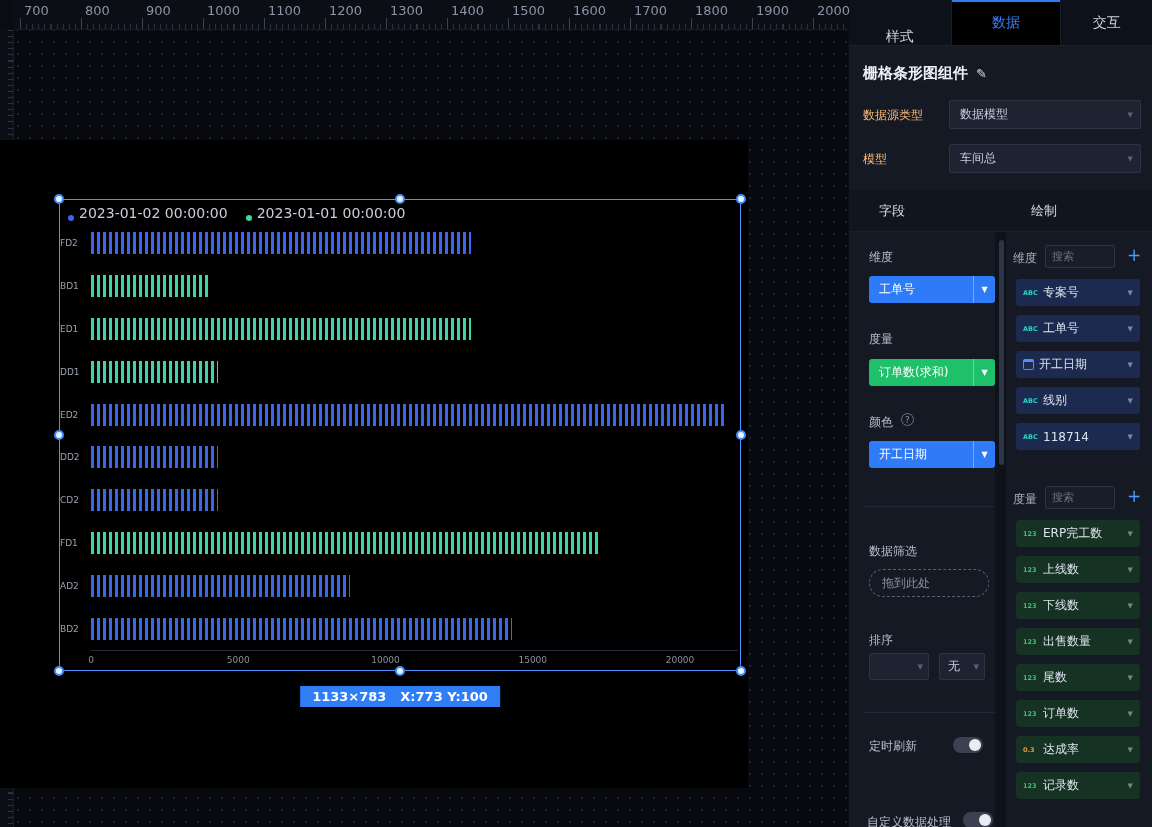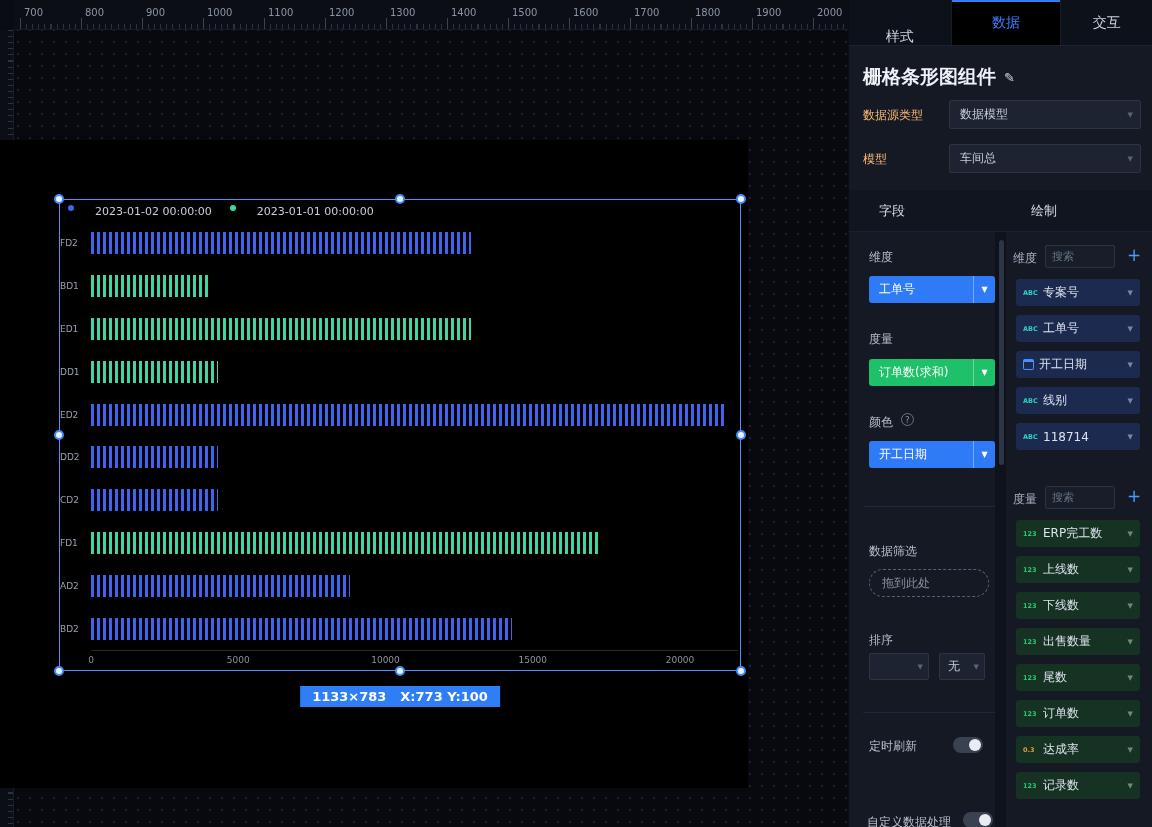--- a/index.html
+++ b/index.html
@@ -8,51 +8,51 @@
 
   
   .workspace{position:absolute;left:0;top:0;width:848px;height:827px;
     background-color:#07090f;
     background-image:radial-gradient(#1b2232 1px, transparent 1.3px);
     background-size:12px 12px;}
   .ruler-h{position:absolute;left:0;top:0;width:848px;height:30px;background:#0b0e15;border-bottom:1px solid #161c28;z-index:4;}
   .ruler-h .minor{position:absolute;left:20px;right:0;bottom:0;height:5px;
     background:repeating-linear-gradient(90deg,#2a3242 0 1px,transparent 1px 6.1px);}
   .rtick{position:absolute;bottom:0;height:11px;border-left:1px solid #3a4352;}
-  .rtick span{position:absolute;left:3px;bottom:11px;font-size:10px;color:#8b94a6;white-space:nowrap;}
+  .rtick span{position:absolute;left:3px;bottom:11px;font-size:13px;color:#8b94a6;white-space:nowrap;}
   .ruler-v{position:absolute;left:0;top:30px;width:14px;height:797px;background:#0b0e15;border-right:1px solid #161c28;z-index:1;}
   .ruler-v .minor{position:absolute;top:0;bottom:0;right:0;width:5px;
     background:repeating-linear-gradient(180deg,#2a3242 0 1px,transparent 1px 6.1px);}
   .ruler-corner{position:absolute;left:0;top:0;width:14px;height:30px;background:#090c12;z-index:5;}
 
   
   .canvas{position:absolute;left:0;top:140px;width:748px;height:648px;background:#000;z-index:2;}
   .component{position:absolute;left:60px;top:60px;width:680px;height:470px;box-shadow:0 0 0 1px #4a93ff;}
   .legend{position:absolute;top:5px;left:8px;display:flex;gap:18px;z-index:2;}
-  .litem{display:flex;align-items:flex-start;gap:21px;font-size:11px;color:#c9ced9;}
+  .litem{display:flex;align-items:flex-end;gap:5px;font-size:14px;color:#c9ced9;}
   .ldot{width:6px;height:6px;border-radius:50%;display:inline-block;}
   .rows{position:absolute;left:0;top:22px;width:100%;height:428px;display:flex;flex-direction:column;justify-content:space-around;}
   .crow{display:flex;align-items:center;height:22px;}
   .clab{width:31px;padding-right:18px;text-align:right;font-size:9px;color:#9aa1ae;flex:none;}
   .cbar{height:22px;flex:none;}
   .axline{position:absolute;left:31px;right:2px;top:450px;border-top:1px solid #262c38;}
   .axlabs{position:absolute;left:0;top:455px;width:100%;height:12px;}
   .axt{position:absolute;transform:translateX(-50%);font-size:9px;color:#8a919e;white-space:nowrap;}
   .handle{position:absolute;width:10px;height:10px;border-radius:50%;background:#eaf3ff;border:2px solid #3f8cff;z-index:6;}
   .badge{position:absolute;left:50%;transform:translateX(-50%);top:486px;background:#2F7EF5;color:#fff;
     font-size:13px;font-weight:bold;padding:3px 12px;display:flex;gap:14px;white-space:nowrap;z-index:6;}
 
   
   .panel{position:absolute;right:0;top:0;width:304px;height:827px;background:#141924;border-left:1px solid #0a0d13;}
   .ptabs{display:flex;height:46px;background:#0d1119;border-bottom:1px solid #1a2130;}
   .ptab{display:flex;align-items:center;justify-content:center;font-size:14px;color:#ccd2de;border-left:1px solid #161c28;cursor:pointer;}
   .ptab:first-child{border-left:none;}
   .ptab.active{background:#000000;color:#3D7EFF;box-shadow:inset 0 2px 0 #2F7EF5;}
   .ptitle-row{position:absolute;left:14px;top:64px;display:flex;align-items:center;gap:8px;}
-  .ptitle{font-size:19px;font-weight:bold;color:#eef1f7;}
+  .ptitle{font-size:15px;font-weight:bold;color:#eef1f7;}
   .pedit{font-size:13px;color:#d5dae4;cursor:pointer;}
   .flabel{position:absolute;font-size:12px;color:#fdba74;white-space:nowrap;}
   .select{position:absolute;height:29px;background:#1d2330;border:1px solid #2b3345;border-radius:2px;
     color:#c6cdda;font-size:12px;display:flex;align-items:center;padding:0 20px 0 10px;cursor:pointer;}
   .select .chev{position:absolute;right:7px;font-size:7px;color:#5a6375;}
   .subtabs{position:absolute;left:0;top:190px;width:304px;height:42px;background:#10151f;display:flex;border-bottom:1px solid #1a2130;}
   .subtab{width:152px;display:flex;align-items:center;padding-left:30px;font-size:13px;color:#d6dbe4;cursor:pointer;}
   .pill{position:absolute;left:20px;width:126px;height:27px;border-radius:3px;display:flex;align-items:stretch;color:#fff;font-size:12px;cursor:pointer;}
   .pill.blue{background:#2F7BF7;}
   .pill.green{background:#1FC06A;}

